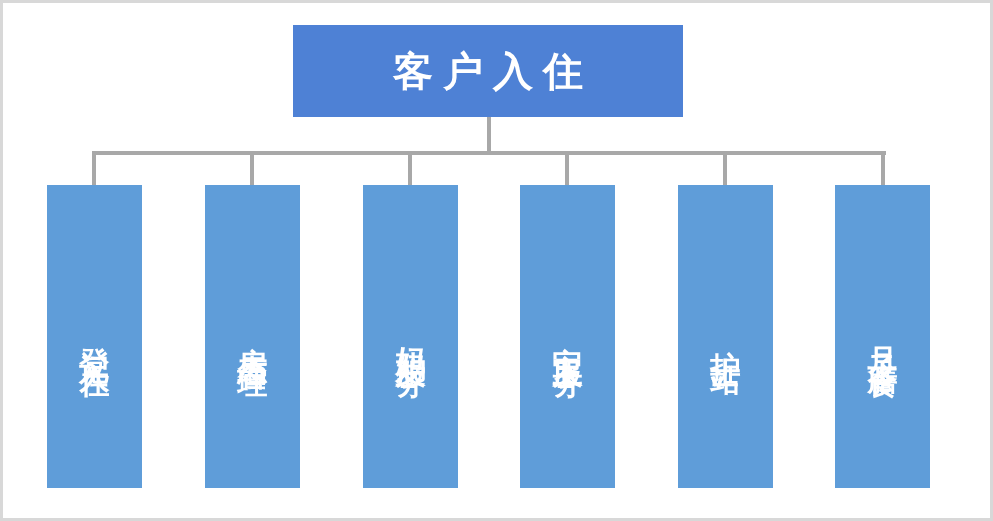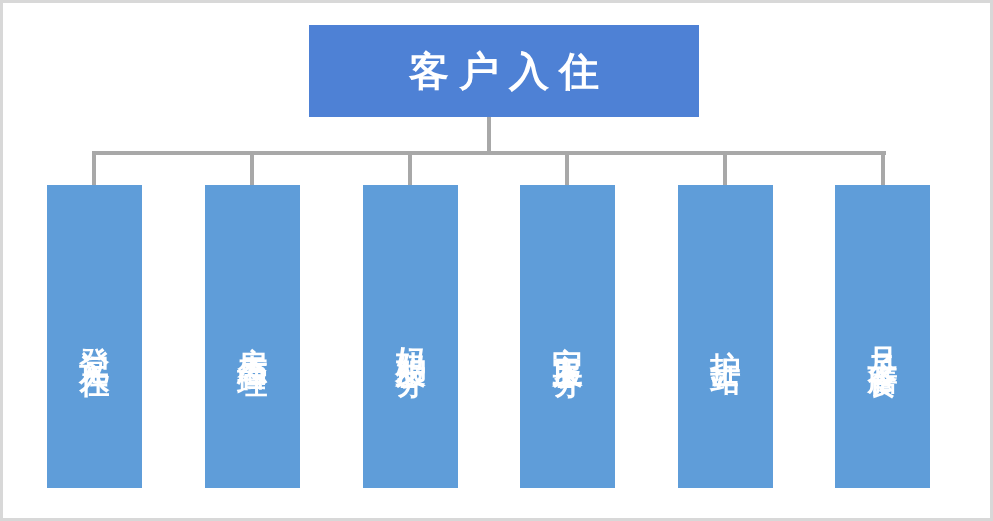--- a/index.html
+++ b/index.html
@@ -13,21 +13,21 @@
     width: 993px;
     height: 521px;
     box-sizing: border-box;
     background: var(--background, #ffffff);
     border: 3px solid var(--border, #d8d8d8);
     overflow: hidden;
   }
   
   .root-node {
     position: absolute;
-    left: 306px;
+    left: 290px;
     top: 22px;
     width: 390px;
     height: 92px;
     background: var(--root-fill, #4e81d5);
     display: flex;
     align-items: center;
     justify-content: center;
   }
   .root-node .label {
     color: var(--text, #ffffff);

